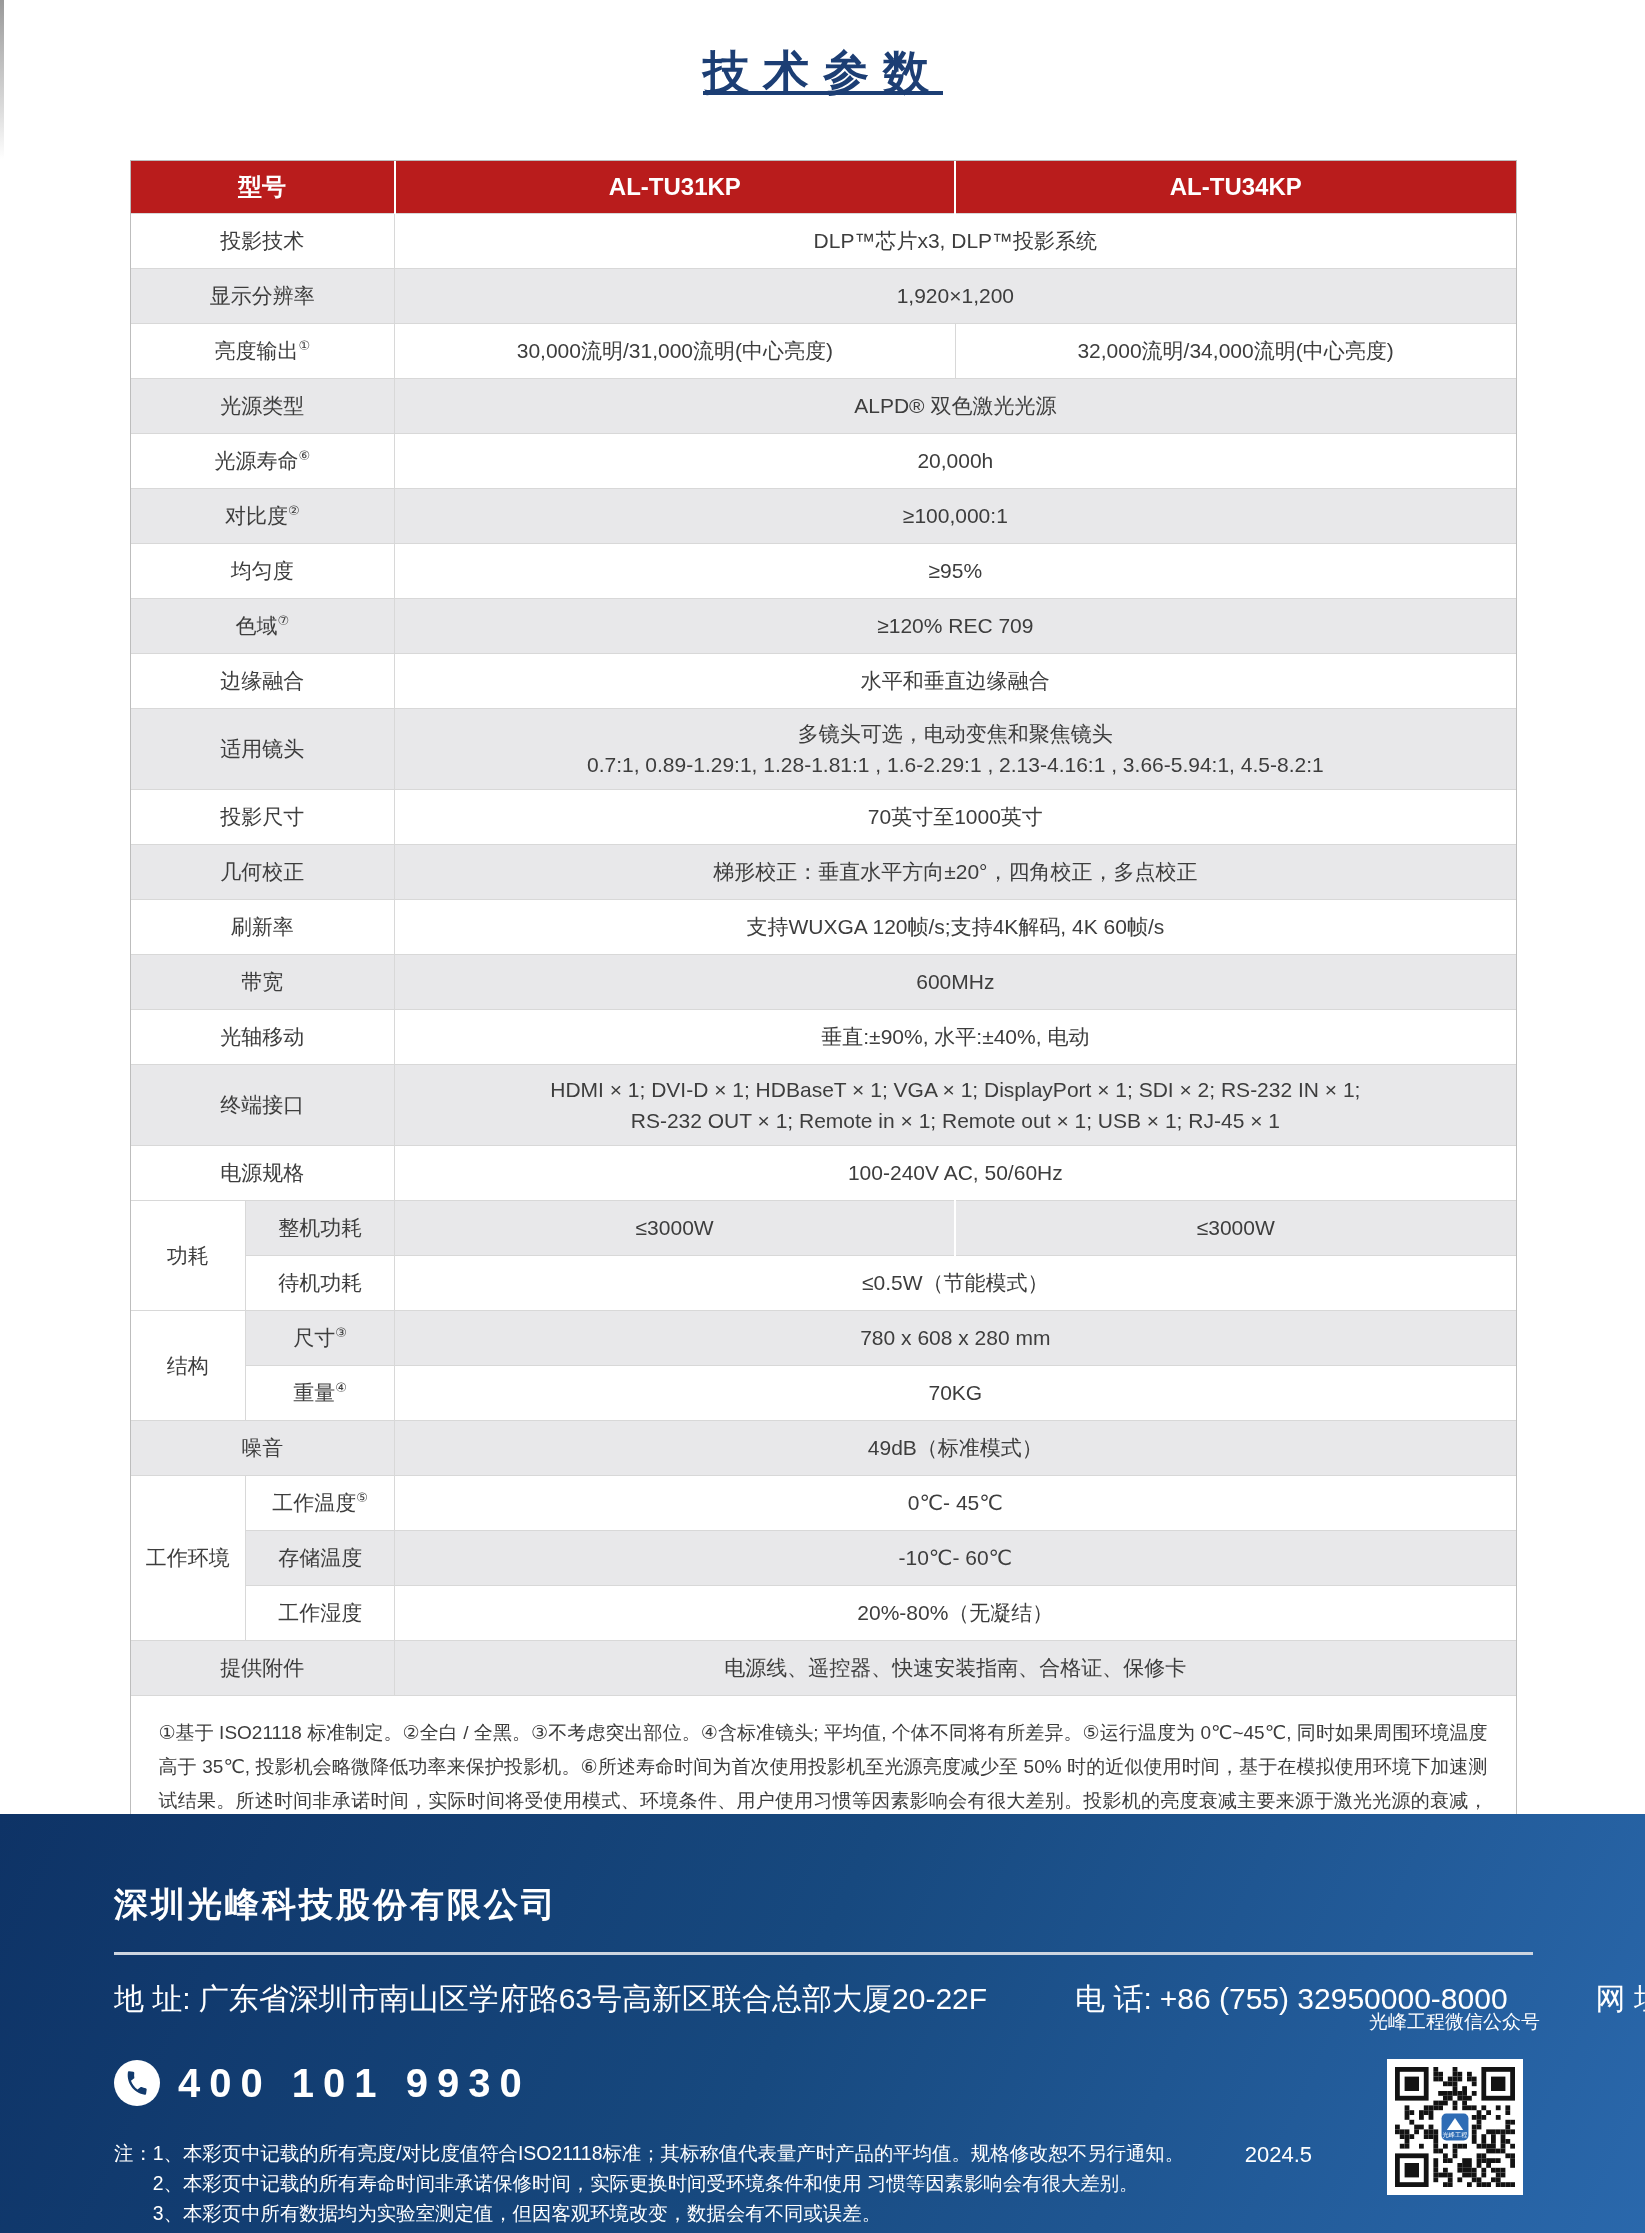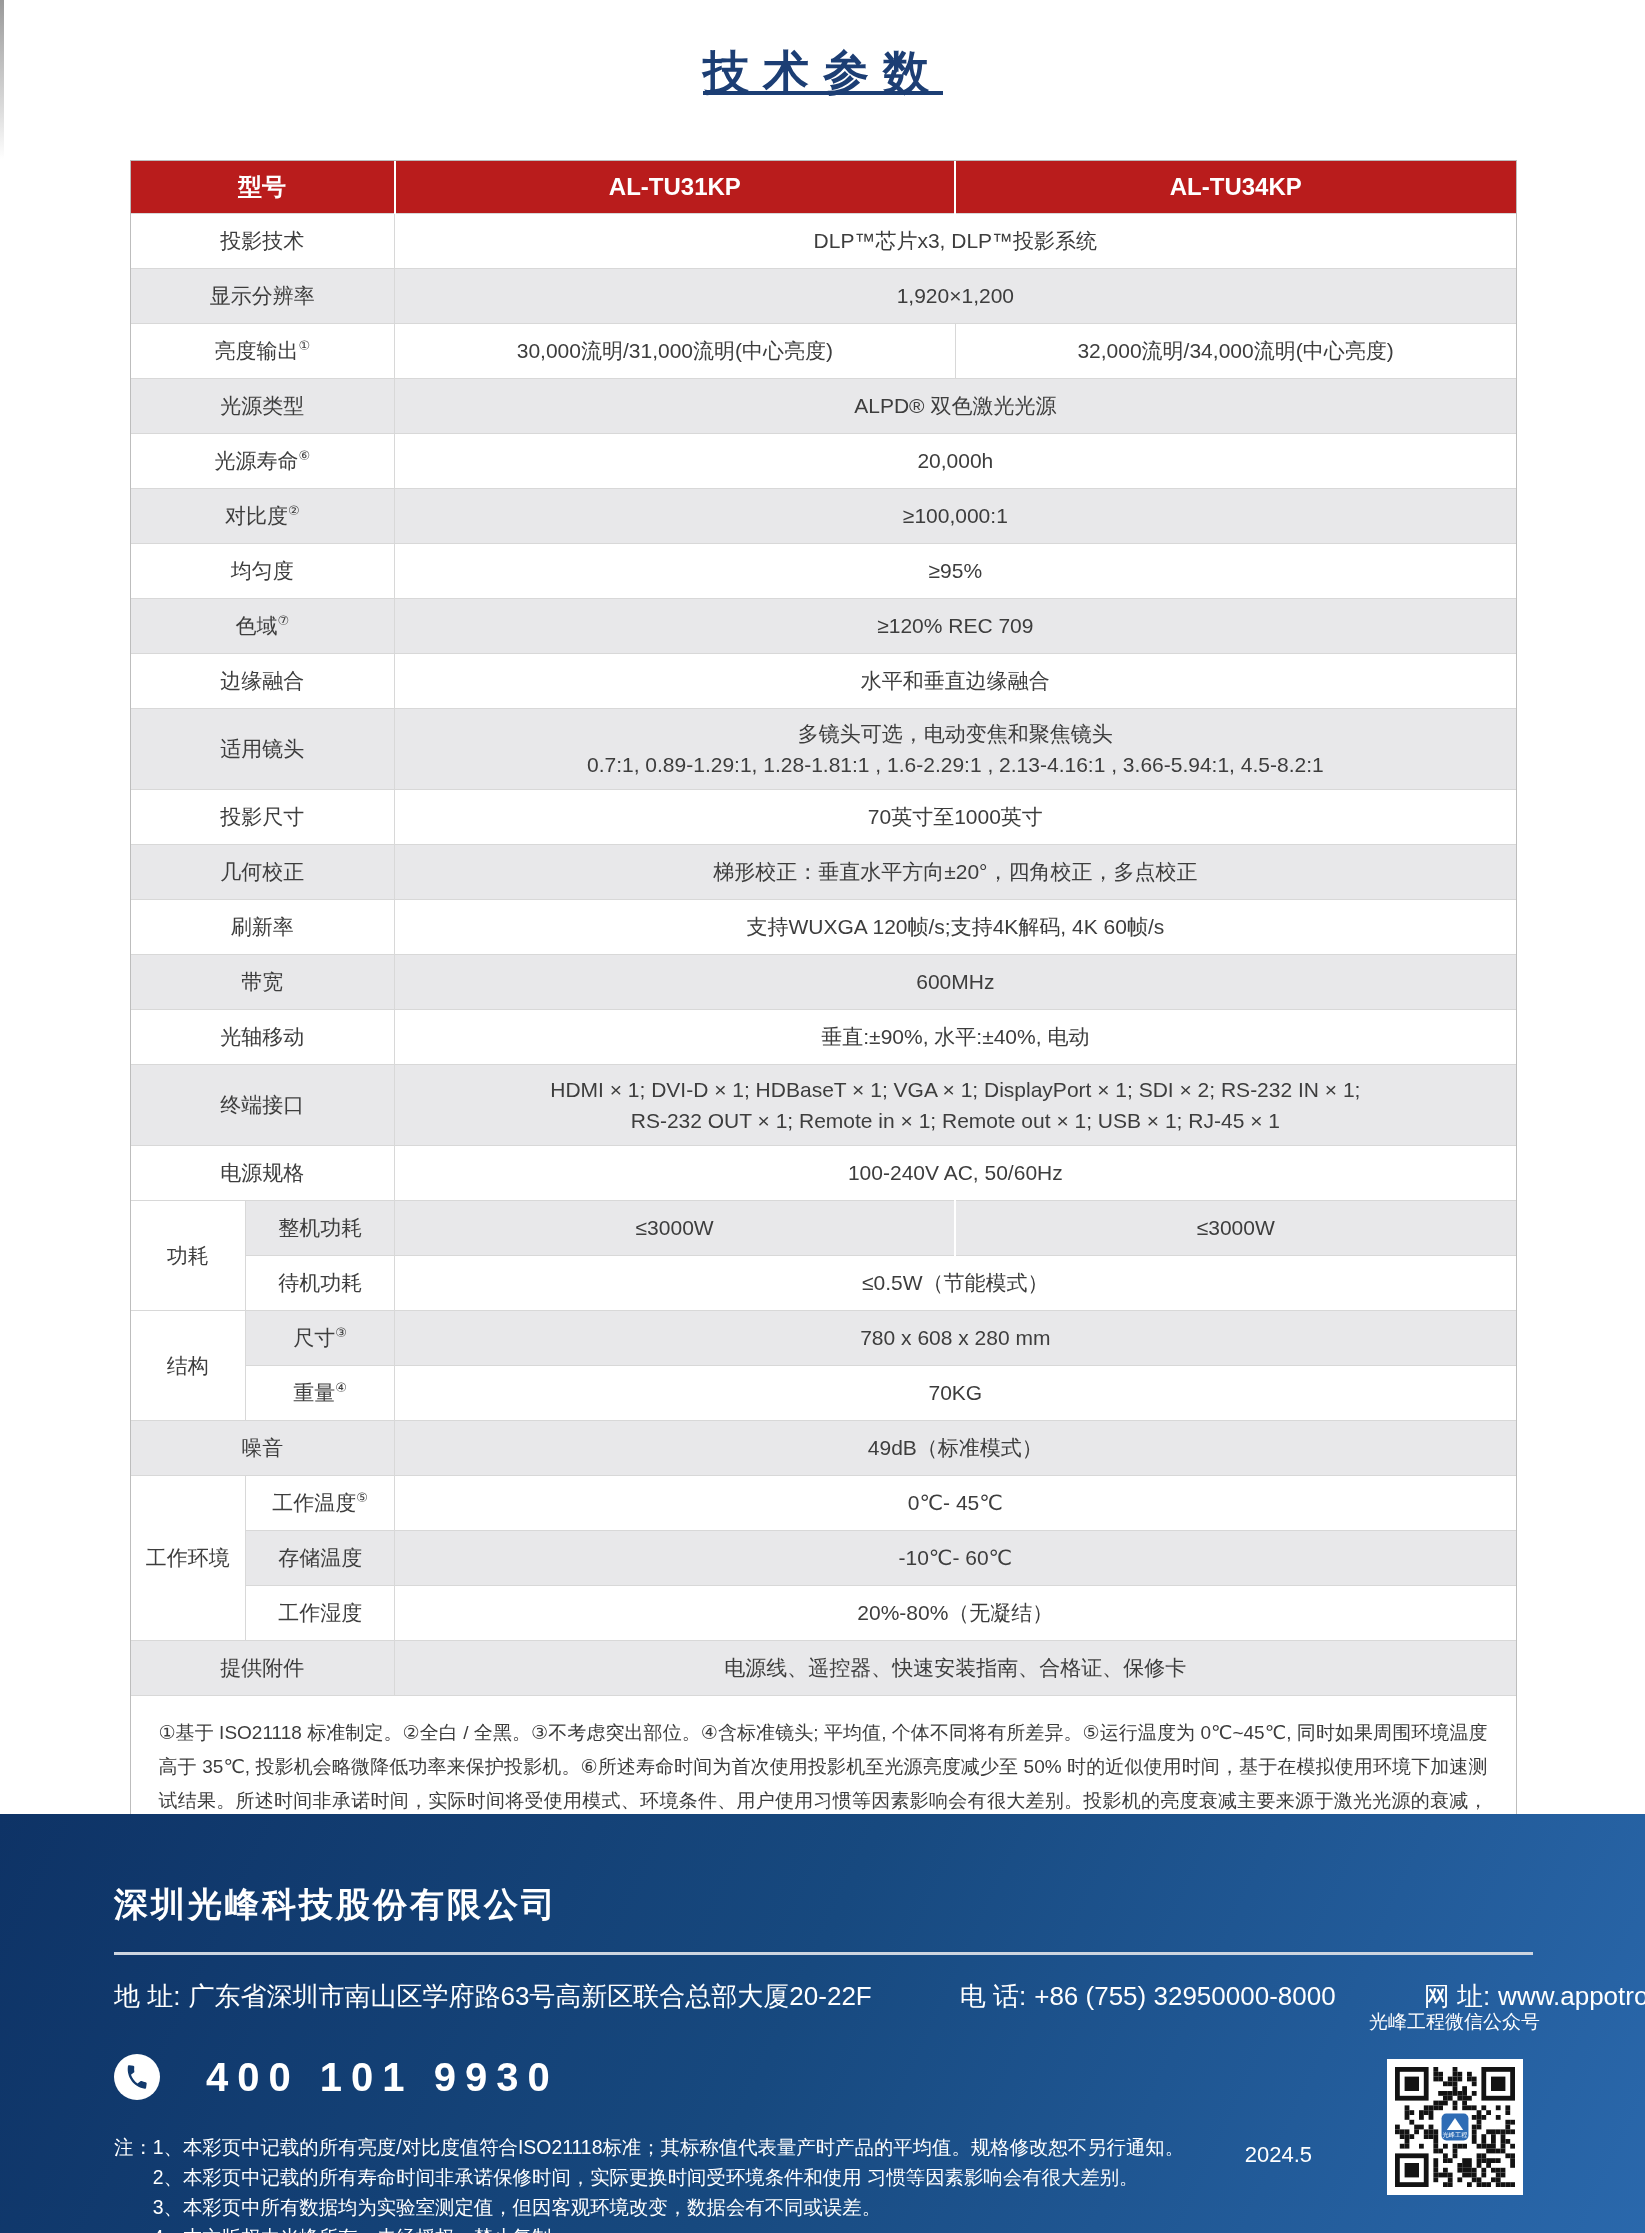--- a/index.html
+++ b/index.html
@@ -41,25 +41,25 @@
 
   .footnote{background:#fff;border-top:1px solid #d8d8d8;padding:20px 28px 24px;
     font-size:19px;line-height:34px;color:#3c3c3c;text-align:justify;}
 
   
   .footer{position:absolute;left:0;top:1814px;width:1646px;height:420px;color:#fff;
     background:linear-gradient(115deg,#0e3366 0%,#17497f 48%,#2a68ac 100%);}
   .footer-inner{position:relative;height:100%;padding:0 113px 0 114px;box-sizing:border-box;}
   .company{padding-top:68px;font-size:34px;font-weight:bold;letter-spacing:3px;}
   .footer-divider{margin-top:24px;height:3px;background:#cdd5e0;}
-  .contact{margin-top:24px;font-size:26px;display:flex;}
+  .contact{margin-top:24px;font-size:30px;display:flex;}
   .contact .pair{white-space:nowrap;}
   .contact .pair + .pair{margin-left:88px;}
   .contact .clabel{margin-right:8px;}
-  .hotline{margin-top:40px;display:flex;align-items:flex-end;gap:28px;}
+  .hotline{margin-top:40px;display:flex;align-items:flex-end;}
   .phone-badge{width:46px;height:46px;border-radius:50%;background:#ffffff;
     display:flex;align-items:center;justify-content:center;margin-right:18px;}
   .phone-badge svg{width:28px;height:28px;fill:#123a6d;transform:rotate(8deg);}
   .hotline-num{font-size:40px;font-weight:bold;letter-spacing:9px;}
   .notes{margin-top:32px;font-size:19.4px;line-height:30px;display:flex;max-width:1055px;}
   .notes-prefix{white-space:nowrap;}
   .note-item{white-space:nowrap;}
   .qr-col{position:absolute;top:195px;right:102px;width:179px;text-align:center;}
   .qr-caption{font-size:19px;margin-bottom:24px;white-space:nowrap;}
   .qr-box{width:120px;height:120px;background:#ffffff;padding:8px;margin:0 auto;}

